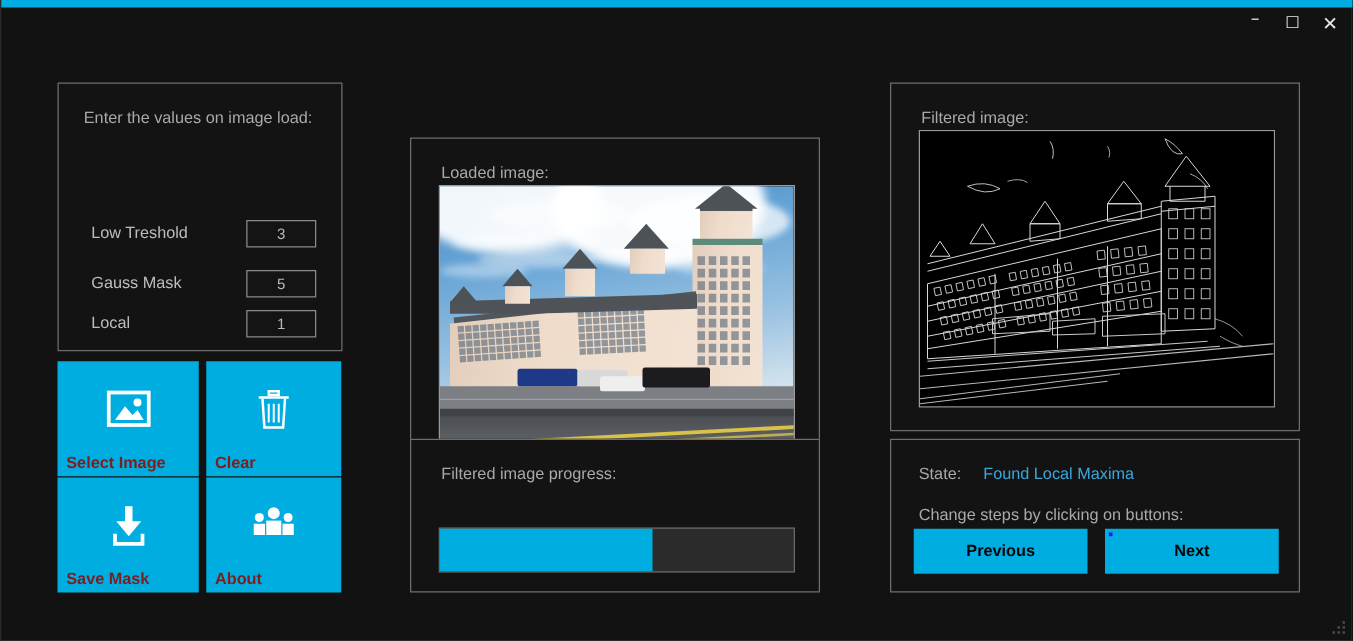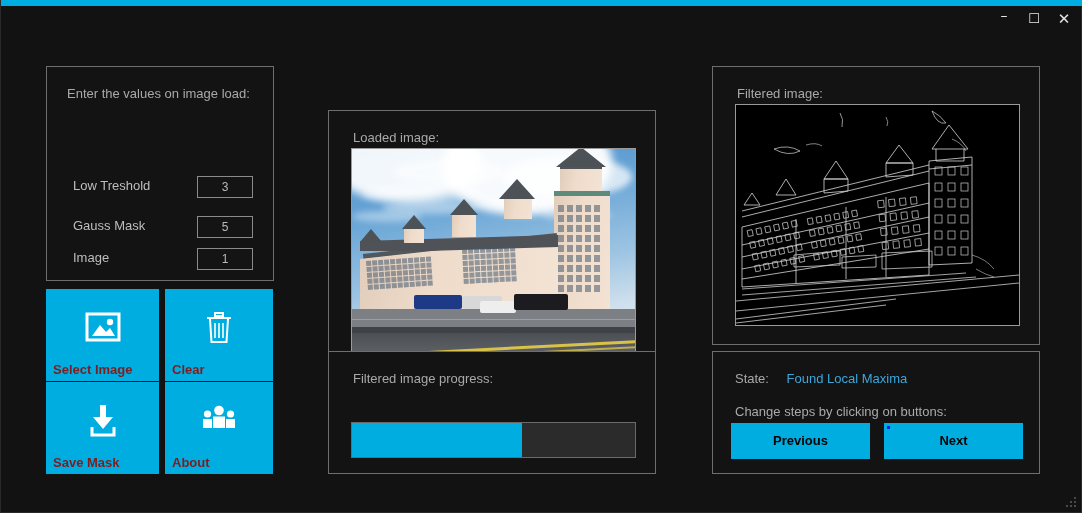--- a/index.html
+++ b/index.html
@@ -245,21 +245,21 @@
 
     <div class="field-row" id="row-low">
       <span class="field-label">Low Treshold</span>
       <span class="field-input">3</span>
     </div>
     <div class="field-row" id="row-gauss">
       <span class="field-label">Gauss Mask</span>
       <span class="field-input">5</span>
     </div>
     <div class="field-row" id="row-sigma">
-      <span class="field-label">Image</span>
+      <span class="field-label">Local</span>
       <span class="field-input">1</span>
     </div>
   </div>
 
   <div class="tile" id="tile-select">
     <div class="tile-icon">
       <svg width="38" height="32" viewBox="0 0 38 32">
         <rect x="3" y="3" width="32" height="26" fill="none" stroke="#fff" stroke-width="3"></rect>
         <circle cx="26" cy="11" r="3.2" fill="#fff"></circle>
         <path d="M8 25 L16 14 L22 21 L26 17 L31 25 Z" fill="#fff"></path>

